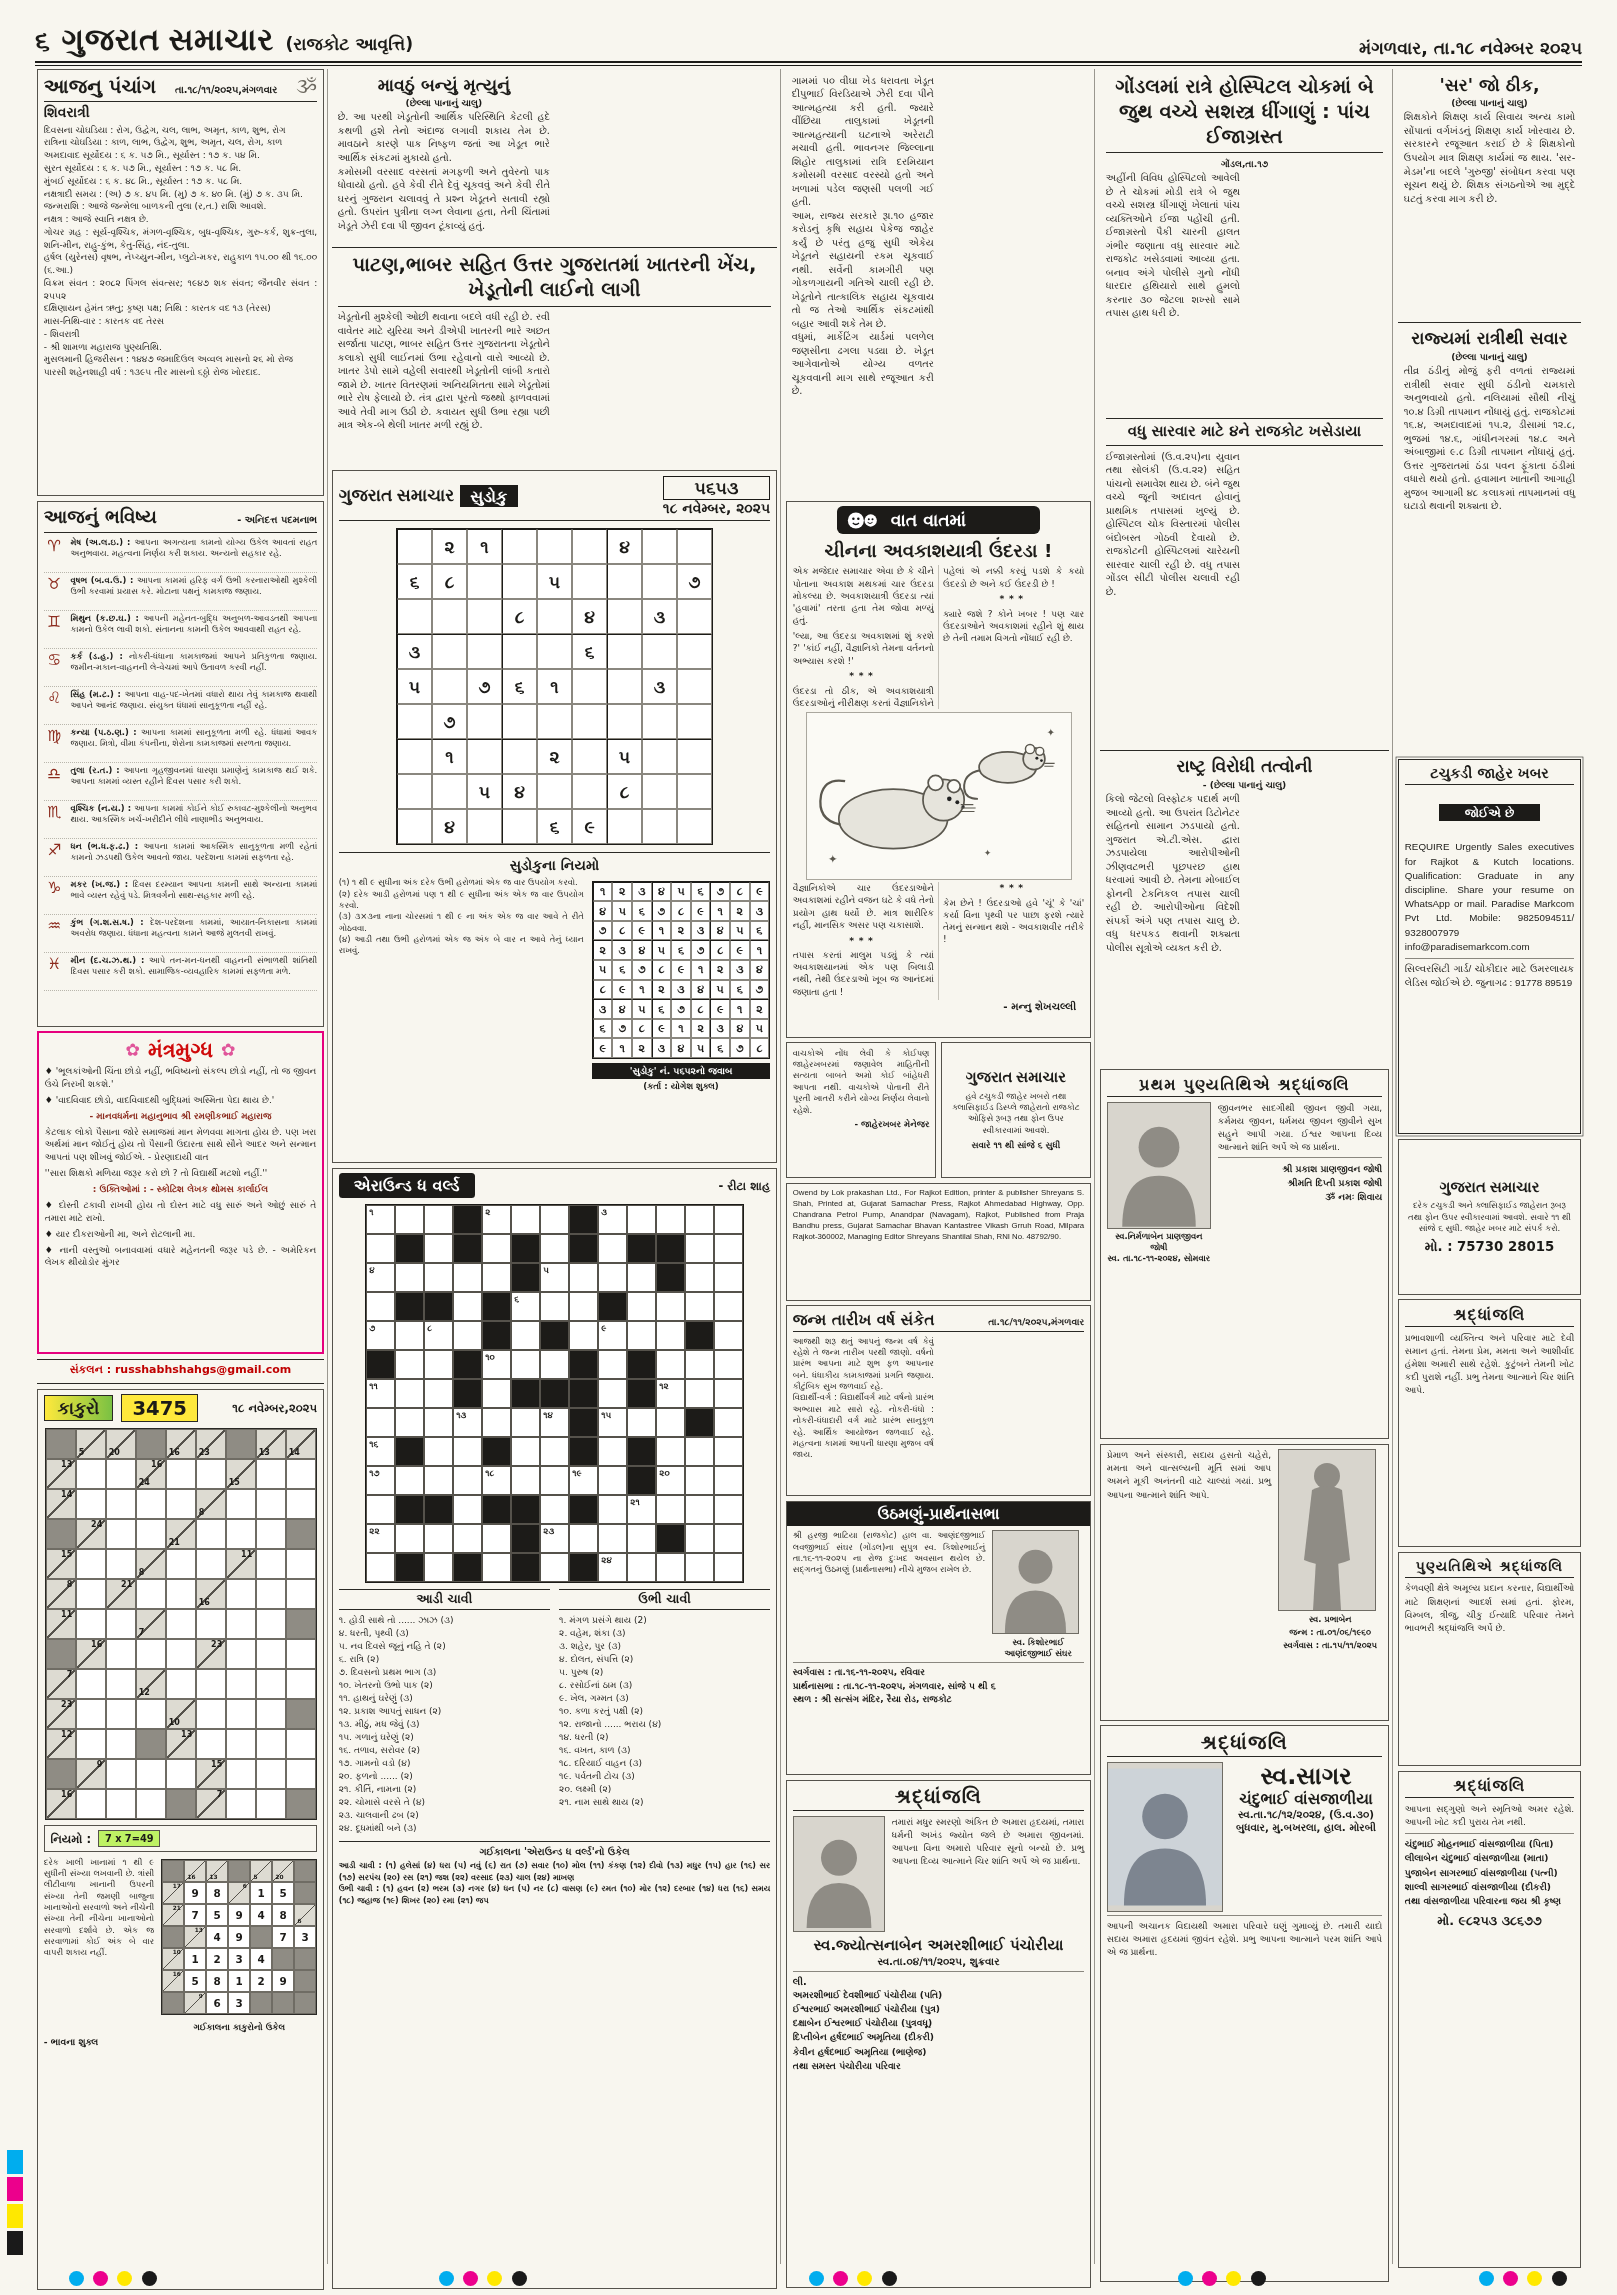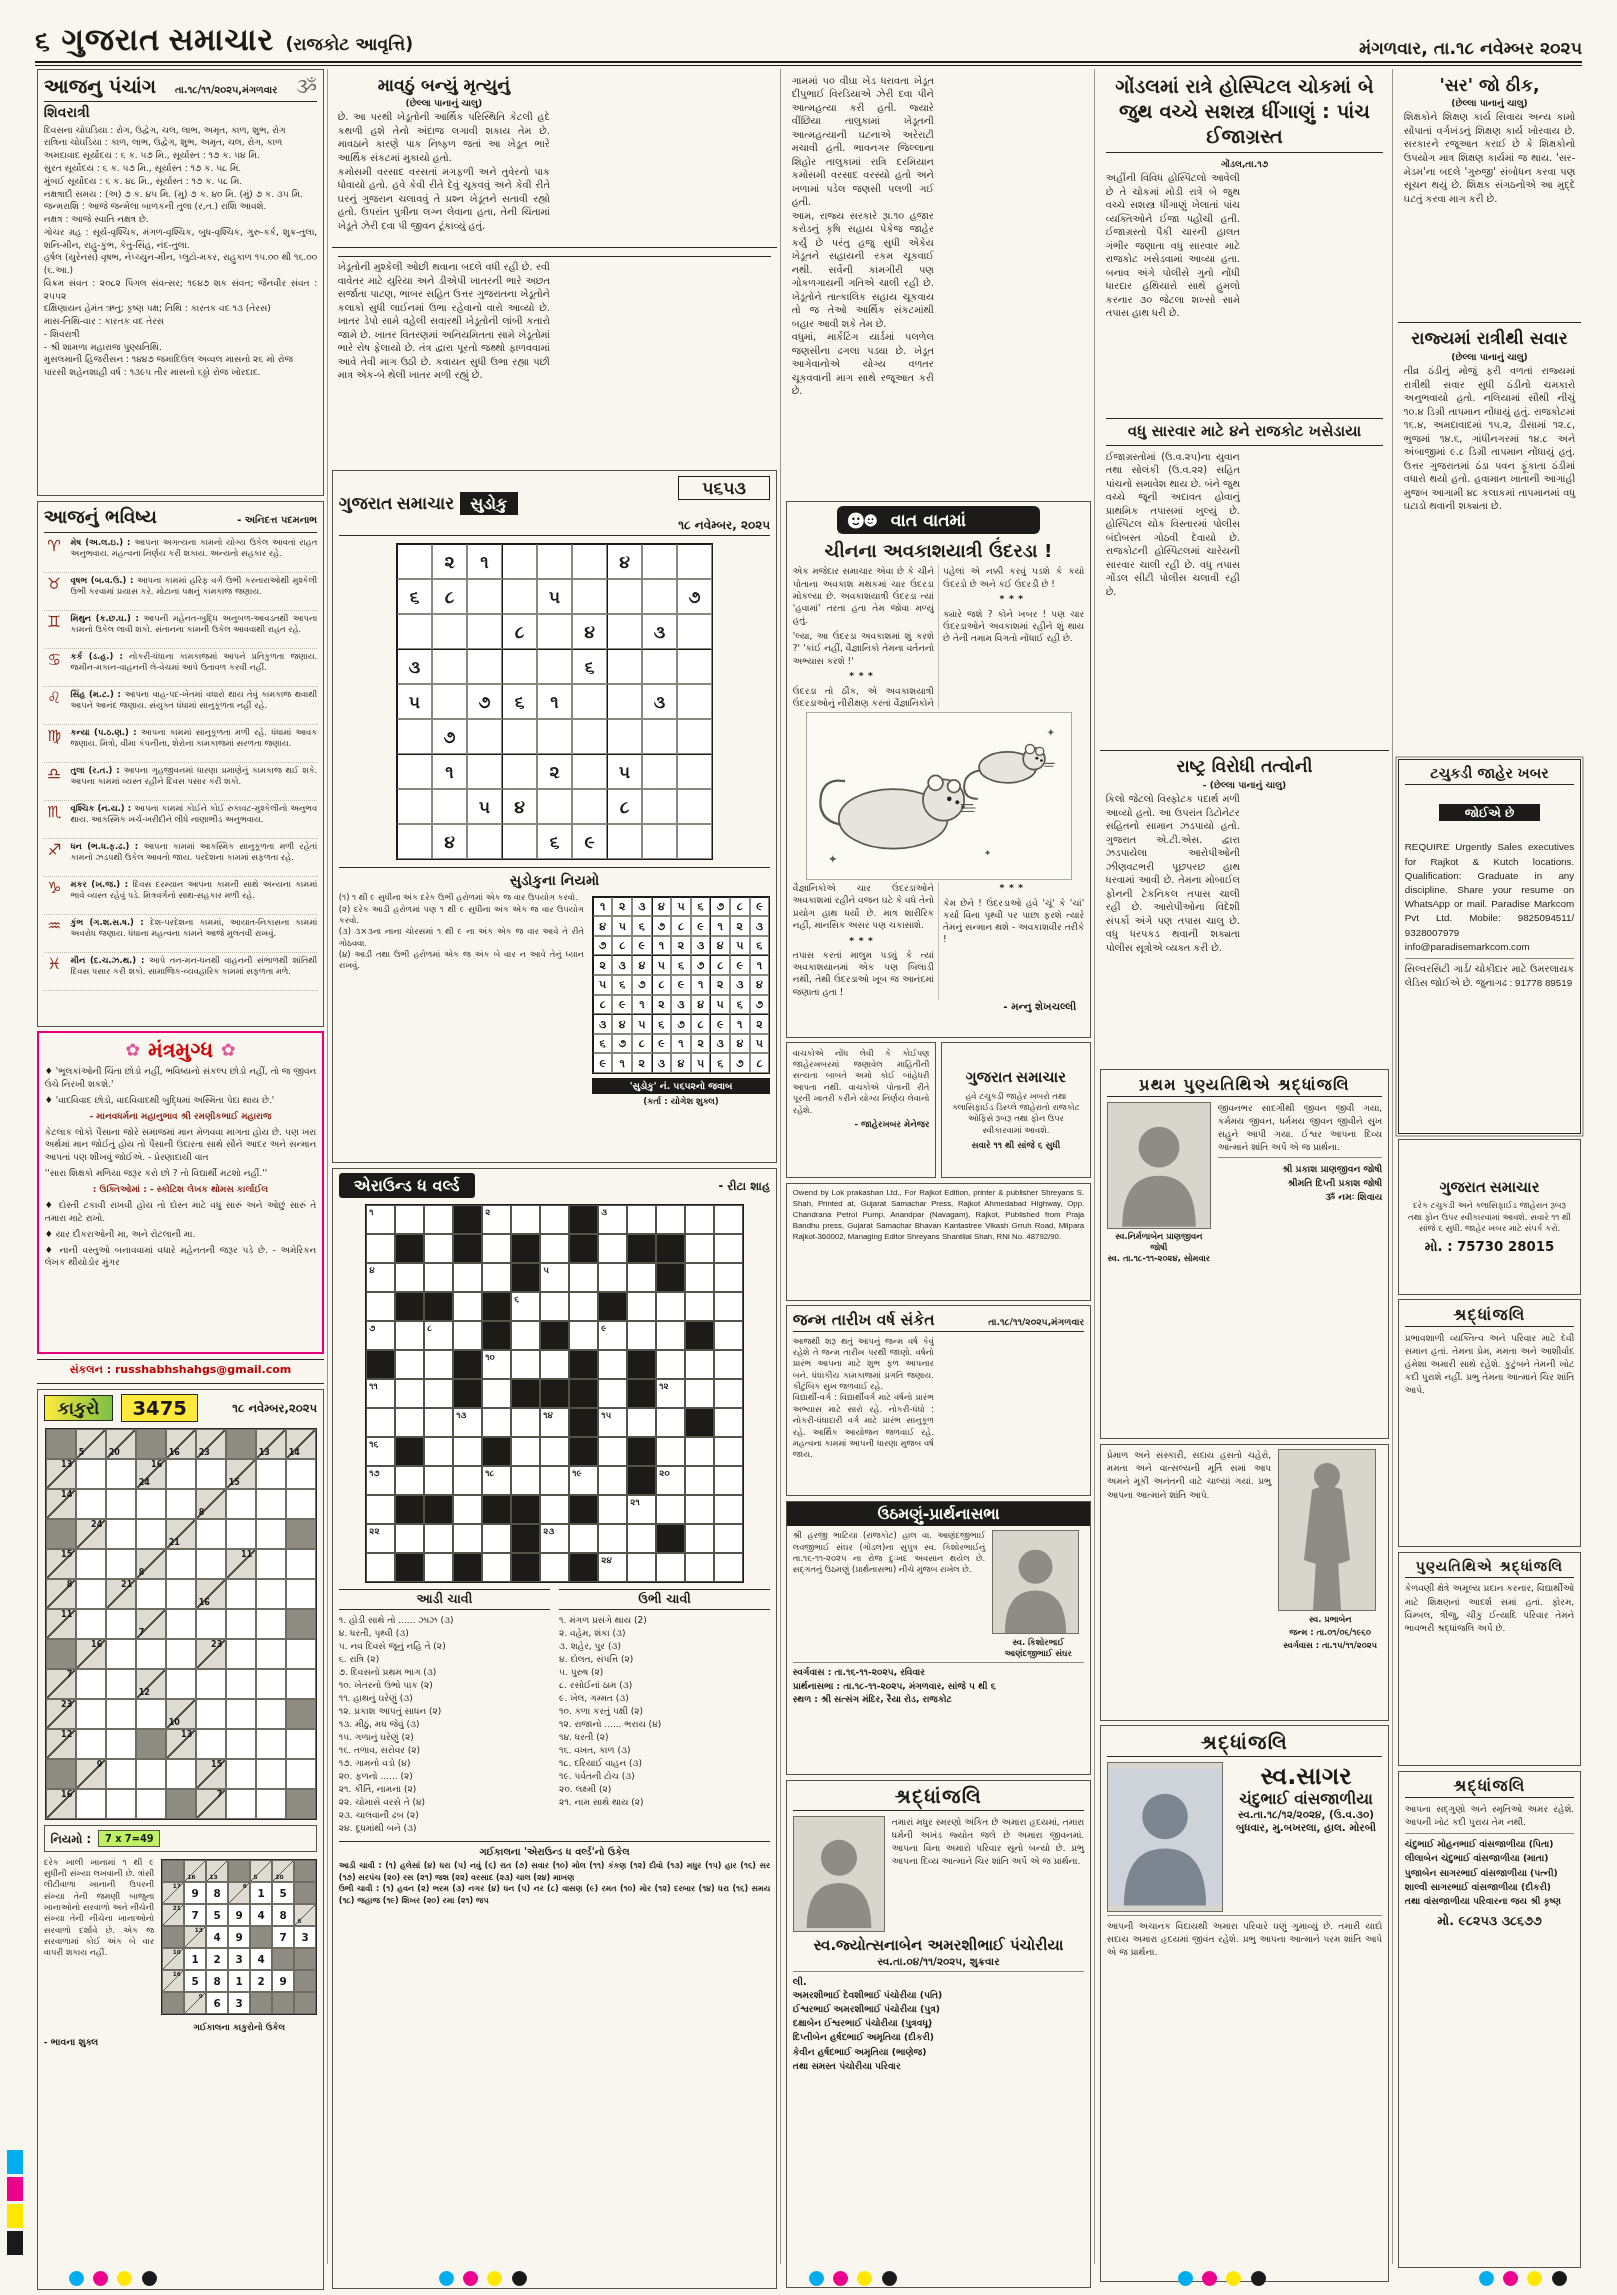--- a/index.html
+++ b/index.html
@@ -73,21 +73,21 @@
 .kk-rulelabel{font-size:11.6px;font-weight:bold}
 .kk-ex{border:0.6px solid #55524b;padding:2.3px 5.8px;font-size:9.8px;font-weight:bold;background:#bef264}
 .kk-bottom{display:flex;gap:7px;margin-top:4.6px}
 .kk-soltitle{font-size:8.7px;font-weight:bold;text-align:center;margin-top:7px}
 .kk-credit{font-size:9.2px;font-weight:bold;margin-top:3.5px}
 
 .sd-head{display:flex;justify-content:space-between;align-items:center;border-bottom:1.2px solid #2a2925;padding-bottom:3px}
 .sd-brand{font-size:17.3px;font-weight:bold;font-family:"Liberation Serif","DejaVu Serif",serif}
 .sd-name{background:#1c1b18;color:#fff;padding:1.7px 10.4px;font-size:16px;margin-left:5.8px;font-family:"DejaVu Sans",sans-serif}
 .sd-no{border:1.2px solid #1c1b18;font-size:17.3px;font-weight:bold;padding:1.2px 9.2px;text-align:center}
-.sd-date{font-size:12px;font-weight:bold;text-align:left;margin-top:18px}
+.sd-date{font-size:14px;font-weight:bold;text-align:left;margin-top:0}
 .sd-grid{display:grid;grid-template-columns:repeat(9,35px);grid-auto-rows:35px;border:1.7px solid #1c1b18;width:max-content;margin:7px auto;background:#fff}
 .sdc{border:0.6px solid #8a877f;display:flex;align-items:center;justify-content:center;font-size:17.3px;font-weight:bold}
 .sdc.bl{border-left:1.7px solid #1c1b18}.sdc.bt{border-top:1.7px solid #1c1b18}
 .sd-grid.small{grid-template-columns:repeat(9,19.6px);grid-auto-rows:19.6px;margin:3.5px auto;border-width:1.2px}
 .sd-grid.small .sdc{font-size:11px}
 .sd-rules-title{font-size:14px;font-weight:bold;text-align:center;border-top:1.2px solid #2a2925;padding-top:3.5px}
 .sd-bottom{display:flex;gap:8px;margin-top:3.5px}
 .sd-ruletext{flex:1;font-size:8.7px;line-height:1.4;text-align:justify}
 .sd-strip{background:#1c1b18;color:#fff;text-align:center;font-size:9.2px;font-weight:bold;padding:2.3px 3.5px}
 .sd-credit{font-size:8.7px;font-weight:bold;text-align:center;margin-top:2.3px}
@@ -569,20 +569,21 @@
   <section class="g g2">
 
     <div class="blk c2" style="height:173px">
       <div class="hl-lg">માવઠું બન્યું મૃત્યુનું</div>
       <div class="cont">(છેલ્લા પાનાનું ચાલુ)</div>
       <p class="body">છે. આ પરથી ખેડૂતોની આર્થિક પરિસ્થિતિ કેટલી હદે કથળી હશે તેનો અંદાજ લગાવી શકાય તેમ છે. માવઠાને કારણે પાક નિષ્ફળ જતાં આ ખેડૂત ભારે આર્થિક સંકટમાં મુકાયો હતો.</p>
       <p class="body">કમોસમી વરસાદ વરસતાં મગફળી અને તુવેરનો પાક ધોવાયો હતો. હવે કેવી રીતે દેવું ચૂકવવું અને કેવી રીતે ઘરનું ગુજરાન ચલાવવું તે પ્રશ્ન ખેડૂતને સતાવી રહ્યો હતો. ઉપરાંત પુત્રીના લગ્ન લેવાના હતા, તેની ચિંતામાં ખેડૂતે ઝેરી દવા પી જીવન ટૂંકાવ્યું હતું.</p>
     </div>
 
     <div class="blk tb" style="height:219px">
+      <div class="hl-xl">પાટણ,ભાબર સહિત ઉત્તર ગુજરાતમાં ખાતરની ખેંચ, ખેડૂતોની લાઈનો લાગી</div>
       <div class="rule"></div>
       <div class="c2 body" style="height:150px">ખેડૂતોની મુશ્કેલી ઓછી થવાના બદલે વધી રહી છે. રવી વાવેતર માટે યુરિયા અને ડીએપી ખાતરની ભારે અછત સર્જાતા પાટણ, ભાબર સહિત ઉત્તર ગુજરાતના ખેડૂતોને કલાકો સુધી લાઈનમાં ઉભા રહેવાનો વારો આવ્યો છે. ખાતર ડેપો સામે વહેલી સવારથી ખેડૂતોની લાંબી કતારો જામે છે. ખાતર વિતરણમાં અનિયમિતતા સામે ખેડૂતોમાં ભારે રોષ ફેલાયો છે. તંત્ર દ્વારા પૂરતો જથ્થો ફાળવવામાં આવે તેવી માગ ઉઠી છે. કવાયત સુધી ઉભા રહ્યા પછી માત્ર એક-બે થેલી ખાતર મળી રહ્યું છે.</div>
     </div>
 
     <div class="blk bord" style="height:693px">
       <div class="sd-head">
         <div class="sd-brand">
           <span>ગુજરાત સમાચાર</span><span class="sd-name">સુડોકુ</span>
         </div>
         <div>

